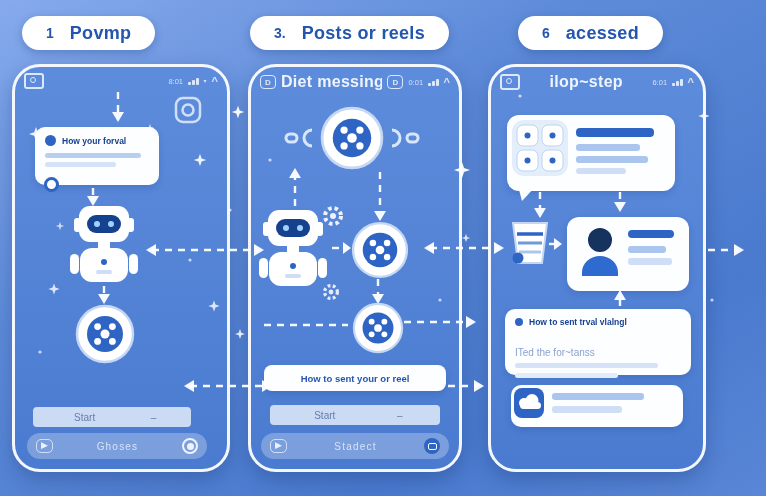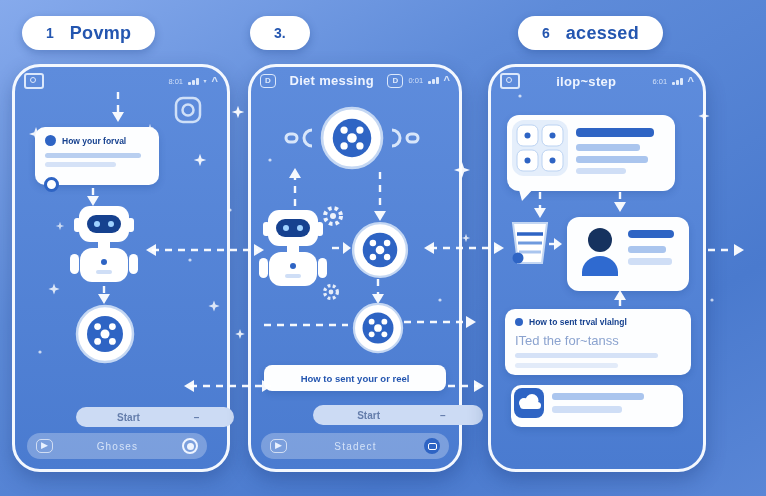--- a/index.html
+++ b/index.html
@@ -11,21 +11,21 @@
     display:flex;align-items:center;gap:16px;padding:0 24px;box-shadow:0 3px 9px rgba(20,55,125,.3);
     color:#2456b0;font-weight:bold;}
   .step-num{font-size:14px;}
   .step-label{font-size:18px;letter-spacing:.3px;}
   .sp1{left:22px;} .sp2{left:250px;} .sp3{left:518px;}
   
   .phone{position:absolute;top:64px;height:402px;border:3px solid #f4f8fe;border-radius:28px;
     background:linear-gradient(180deg,#5e8cdc,#4a7bd0);box-shadow:0 8px 20px rgba(18,48,108,.3);}
   .phone1{left:12px;width:212px;} .phone2{left:248px;width:208px;} .phone3{left:488px;width:212px;}
   .ph-header{position:absolute;top:6px;left:9px;right:9px;display:flex;align-items:center;gap:5px;color:#dce8fb;}
-  .ph-title{flex:1;text-align:center;font-size:13px;font-weight:bold;color:#eef4ff;letter-spacing:.3px;
+  .ph-title{flex:1;text-align:center;font-size:16px;font-weight:bold;color:#eef4ff;letter-spacing:.3px;
     white-space:nowrap;overflow:hidden;}
   .ph-time{font-size:7.5px;opacity:.9;}
   .sigbars{display:flex;align-items:flex-end;gap:1.5px;}
   .sigbars i{display:block;width:2.5px;background:#dce8fb;border-radius:1px;}
   .sigtri{font-size:6px;line-height:1;opacity:.9;}
   .ph-chev{font-size:11px;font-weight:bold;line-height:1;opacity:.95;}
   .cam{width:16px;height:12px;border:2px solid #dce8fb;border-radius:3px;position:relative;flex:none;}
   .cam::after{content:"";position:absolute;left:4px;top:2px;width:4px;height:4px;border:1.5px solid #dce8fb;border-radius:50%;}
   .badge{min-width:12px;height:12px;border:1.8px solid #dce8fb;border-radius:4px;font-size:8px;font-weight:bold;
     display:flex;align-items:center;justify-content:center;padding:0 1px;flex:none;}
@@ -38,22 +38,22 @@
   .cc-title{font-size:8.5px;font-weight:bold;color:#16418f;white-space:nowrap;}
   .cc-line{height:5px;border-radius:3px;background:#b9cff0;margin-top:7px;width:92%;}
   .cc-line.l2{width:68%;background:#d5e2f7;margin-top:4px;}
   .cc-badge{position:absolute;left:9px;bottom:-7px;width:9px;height:9px;border-radius:50%;background:#fff;border:3px solid #2e64c4;}
   
   .caption{position:absolute;background:#fdfeff;border-radius:8px;display:flex;align-items:center;justify-content:center;
     font-size:9.5px;font-weight:bold;color:#2456b0;box-shadow:0 3px 7px rgba(22,58,130,.2);white-space:nowrap;}
   .cap-p1{left:16px;top:306px;width:154px;height:26px;}
   .cap-p2{left:13px;top:298px;width:182px;height:26px;}
   
-  .start-bar{position:absolute;background:#ccdbf4;border-radius:10px;display:flex;align-items:center;
-    font-size:10px;font-weight:bold;color:#647dab;margin-left:43px;}
+  .start-bar{position:absolute;background:#ccdbf4;border-radius:4px;display:flex;align-items:center;
+    font-size:10px;font-weight:normal;color:#647dab;}
   .st-p1{left:18px;top:340px;width:158px;height:20px;}
   .st-p2{left:19px;top:338px;width:170px;height:20px;}
   .start-label{margin-left:26%;}
   .start-dash{margin-left:auto;margin-right:22%;}
   
   .bottom-bar{position:absolute;left:12px;top:366px;height:26px;background:rgba(255,255,255,.27);border-radius:13px;
     display:flex;align-items:center;padding:0 9px;gap:8px;box-sizing:border-box;}
   .bb-p1{width:180px;} .bb-p2{left:10px;width:188px;} .bb-p3{width:188px;}
   .bb-label{flex:1;text-align:center;font-size:10px;color:#d5e3f8;letter-spacing:1.2px;}
   .bb-play{font-size:9px;color:#eaf2ff;border:1.5px solid rgba(255,255,255,.65);border-radius:5px;padding:1px 4px;line-height:1.1;}
@@ -64,40 +64,41 @@
   .bb-heart{width:16px;height:16px;border-radius:50%;background:#fff;color:#2e64c4;font-size:9px;
     display:flex;align-items:center;justify-content:center;flex:none;}
   .bb-send{width:14px;height:10px;background:#eaf2ff;border-radius:3px;transform:skewX(-14deg);opacity:.92;flex:none;}
   
   .bubble-card{left:16px;top:48px;width:168px;height:76px;border-radius:12px;}
   .person-card{left:76px;top:150px;width:122px;height:74px;border-radius:12px;}
   .caption3{left:14px;top:242px;width:186px;height:66px;padding:8px 10px;box-sizing:border-box;border-radius:10px;}
   .cap3-row{display:flex;gap:6px;align-items:center;}
   .cap3-dot{width:8px;height:8px;border-radius:50%;background:#2e64c4;flex:none;}
   .cap3-title{font-size:8.5px;font-weight:bold;color:#16418f;white-space:nowrap;}
-  .cap3-sub{font-size:13px;color:#8ba3cf;margin-top:6px;}
+  .cap3-sub{font-size:10px;color:#8ba3cf;margin-top:20px;}
   .cap3-line{height:5px;background:#d5e2f7;border-radius:3px;margin-top:5px;width:86%;}
   .cap3-line.l2{width:62%;background:#e2ebf9;}
   .chat2-card{left:20px;top:318px;width:172px;height:42px;border-radius:10px;}
   
   .overlay{position:absolute;left:0;top:0;pointer-events:none;}
   .dash{stroke:#ffffff;stroke-width:2.4;stroke-dasharray:7 6;fill:none;opacity:.95;}
   .head{fill:#ffffff;opacity:.95;}
 </style>
 </head>
 <body>
 
 <div class="canvas">
 
   <div class="step-pill sp1">
     <span class="step-num">1</span>
     <span class="step-label">Povmp</span>
   </div>
   <div class="step-pill sp2">
     <span class="step-num">3.</span>
+    <span class="step-label">Posts or reels</span>
   </div>
   <div class="step-pill sp3">
     <span class="step-num">6</span>
     <span class="step-label">acessed</span>
   </div>
 
   <div class="phone phone1">
     <div class="ph-header">
       <span class="cam"></span>
       <span class="ph-title"></span>

